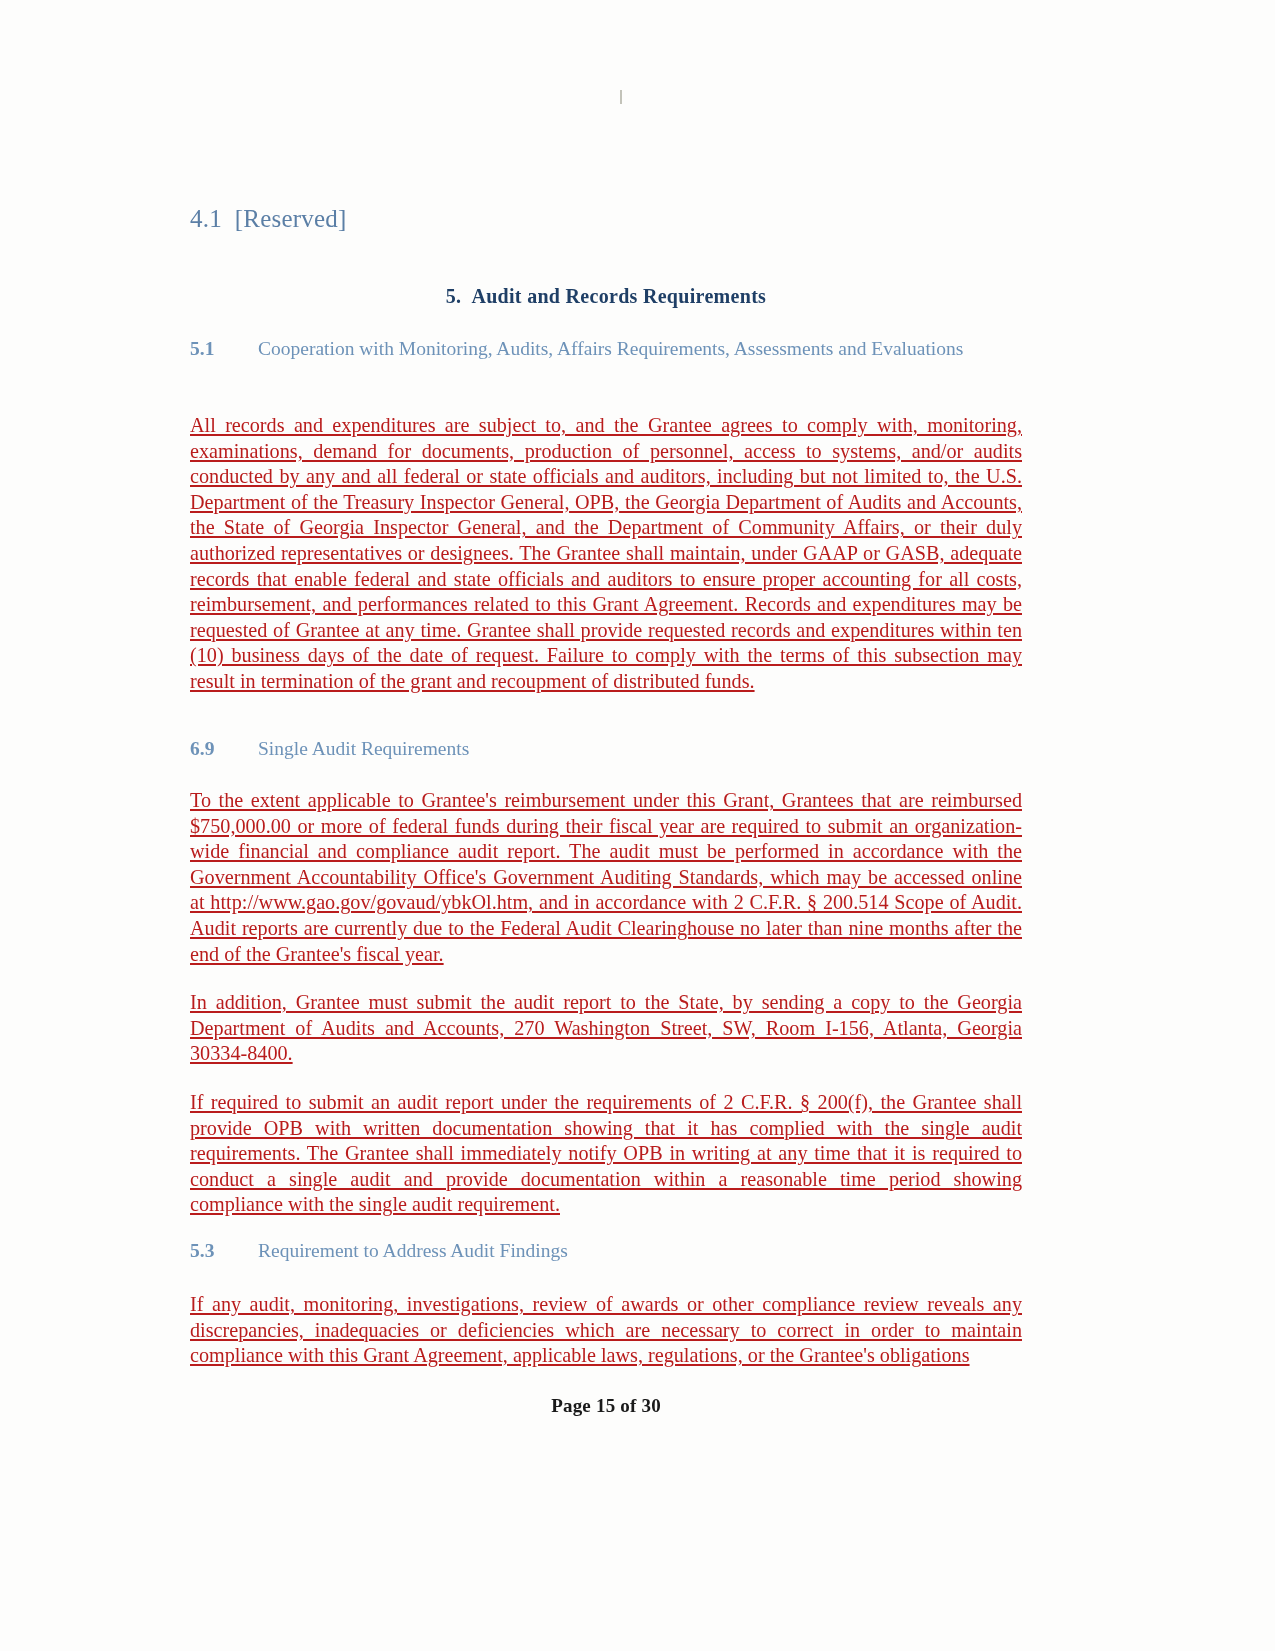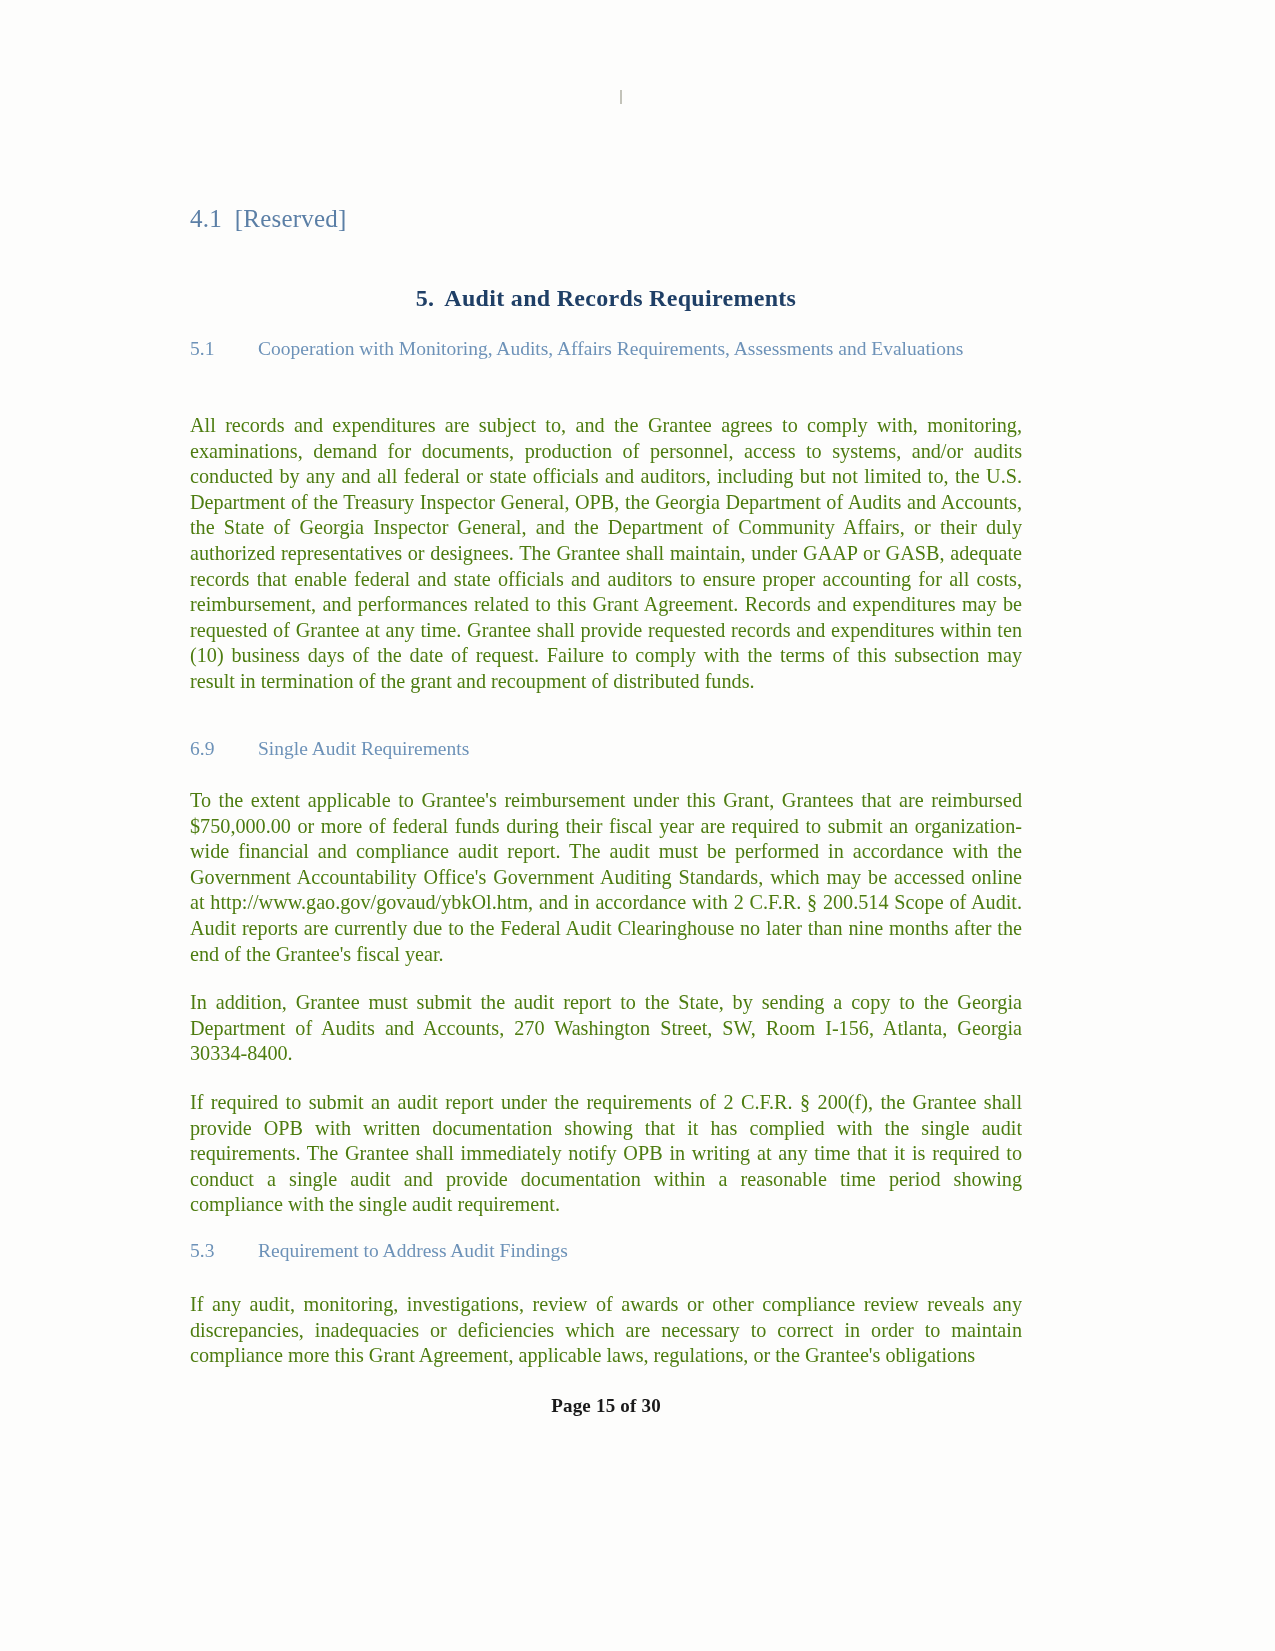--- a/index.html
+++ b/index.html
@@ -50,39 +50,40 @@
     letter-spacing: .2px;
     white-space: pre;
   }
 
   .main-heading {
     position: absolute;
     top: 285px;
     left: 0;
     width: 832px;
     text-align: center;
-    font-size: 24px;
+    font-size: 20px;
     font-weight: bold;
     color: #1f3f66;
     letter-spacing: .3px;
   }
   .main-heading .num { margin-right: 10px; }
 
   .subsec {
     position: absolute;
     left: 0;
     width: 832px;
     font-size: 19.5px;
     color: #6d92b8;
   }
   .subsec .s-num {
     position: absolute;
     left: 0;
     top: 0;
     width: 68px;
+    font-weight: bold;
   }
   .subsec .s-text {
     display: block;
     margin-left: 68px;
   }
   .subsec .s-text.just {
     text-align: justify;
     text-align-last: left;
   }
 
@@ -92,22 +93,23 @@
 
   
   .para {
     position: absolute;
     left: 0;
     width: 832px;
     font-size: 20.2px;
     line-height: 25.6px;
     text-align: justify;
     text-align-last: left;
-    color: #4d7c0f;
+    color: #b91c1c;
     hyphens: none;
+    text-decoration: underline;
   }
 
   #para-1  { top: 413px; }
   #para-2  { top: 788px; }
   #para-3  { top: 990px; }
   #para-4  { top: 1090px; }
   #para-5  { top: 1292px; }
 
   
   .footer {
@@ -153,18 +155,18 @@
 
     <div class="para" id="para-3">In addition, Grantee must submit the audit report to the State, by sending a copy to the Georgia Department of Audits and Accounts, 270 Washington Street, SW, Room I-156, Atlanta, Georgia 30334-8400.</div>
 
     <div class="para" id="para-4">If required to submit an audit report under the requirements of 2 C.F.R. § 200(f), the Grantee shall provide OPB with written documentation showing that it has complied with the single audit requirements. The Grantee shall immediately notify OPB in writing at any time that it is required to conduct a single audit and provide documentation within a reasonable time period showing compliance with the single audit requirement.</div>
 
     <div class="subsec" id="subsec-53">
       <span class="s-num">5.3</span>
       <span class="s-text">Requirement to Address Audit Findings</span>
     </div>
 
-    <div class="para" id="para-5">If any audit, monitoring, investigations, review of awards or other compliance review reveals any discrepancies, inadequacies or deficiencies which are necessary to correct in order to maintain compliance more this Grant Agreement, applicable laws, regulations, or the Grantee's obligations</div>
+    <div class="para" id="para-5">If any audit, monitoring, investigations, review of awards or other compliance review reveals any discrepancies, inadequacies or deficiencies which are necessary to correct in order to maintain compliance with this Grant Agreement, applicable laws, regulations, or the Grantee's obligations</div>
 
     <div class="footer">Page 15 of 30</div>
 
   </div>
 </div>
 
 </body></html>

